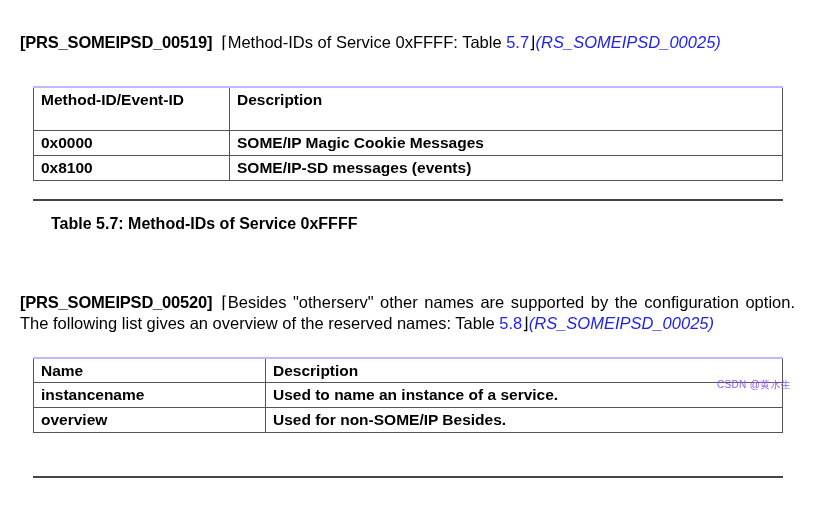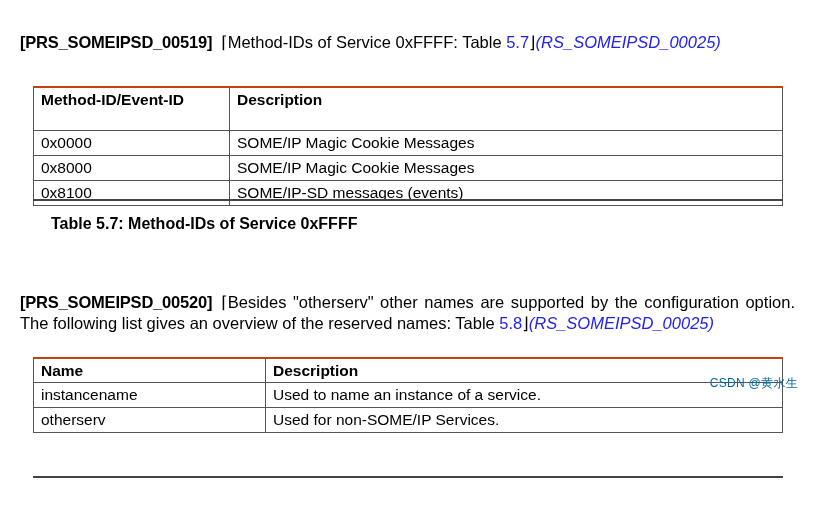--- a/index.html
+++ b/index.html
@@ -64,27 +64,27 @@
     table-layout: fixed;
     background: #ffffff;
   }
   .doc-table td, .doc-table th {
     border: 1px solid #555555;
     padding: 2px 7px;
     font-size: 15.5px;
     line-height: 19px;
     text-align: left;
     vertical-align: top;
-    font-weight: normal;
+    font-weight: bold;
   }
   .doc-table th {
     font-weight: bold;
   }
   .doc-table .outer-top td,
-  .doc-table .outer-top th { border-top: 2px solid #c2410c; }
+  .doc-table .outer-top th { border-top: 2px solid #c4b5fd; }
 
   #table-57 {
     left: 33px;
     top: 86px;
     width: 750px;
   }
   #table-57 .c-id { width: 181px; }
   #table-57 tr.head th { height: 38px; }
   #table-57 tr.body td { height: 20px; }
 
@@ -115,24 +115,24 @@
     font-size: 16px;
     font-weight: bold;
     padding-left: 45px;
   }
   #caption-57 { top: 215px; }
   #caption-58 { top: 491px; }
 
   
   .watermark {
     position: absolute;
-    right: 17px;
+    right: 24px;
     bottom: 6px;
-    font-size: 12px;
-    color: #0369a1;
+    font-size: 10px;
+    color: #8b5cf6;
     letter-spacing: 0.3px;
     user-select: none;
   }
 </style>
 </head>
 <body>
 
 <div class="page">
 
   <p class="req-para p1">
@@ -140,24 +140,20 @@
   </p>
 
   <table class="doc-table" id="table-57">
     <tbody>
         <tr class="head outer-top">
       <th class="c-id">Method-ID/Event-ID</th>
       <th>Description</th>
     </tr>
     <tr class="body">
       <td class="c-id">0x0000</td>
-      <td>SOME/IP Magic Cookie Messages</td>
-    </tr>
-    <tr class="body">
-      <td class="c-id">0x8000</td>
       <td>SOME/IP Magic Cookie Messages</td>
     </tr>
     <tr class="body">
       <td class="c-id">0x8100</td>
       <td>SOME/IP-SD messages (events)</td>
     </tr>
   </tbody>
     </table>
   <div class="tbl-border-bottom" id="t57-bottom"></div>
 
@@ -171,22 +167,22 @@
     <tbody>
         <tr class="head outer-top">
       <th class="c-name">Name</th>
       <th>Description</th>
     </tr>
     <tr class="body">
       <td class="c-name">instancename</td>
       <td>Used to name an instance of a service.</td>
     </tr>
     <tr class="body">
-      <td class="c-name">otherserv</td>
-      <td>Used for non-SOME/IP Services.</td>
+      <td class="c-name">overview</td>
+      <td>Used for non-SOME/IP Besides.</td>
     </tr>
   </tbody>
     </table>
   <div class="tbl-border-bottom" id="t58-bottom"></div>
 
 
   <div class="watermark">CSDN @黄水生</div>
 
 </div>
 

